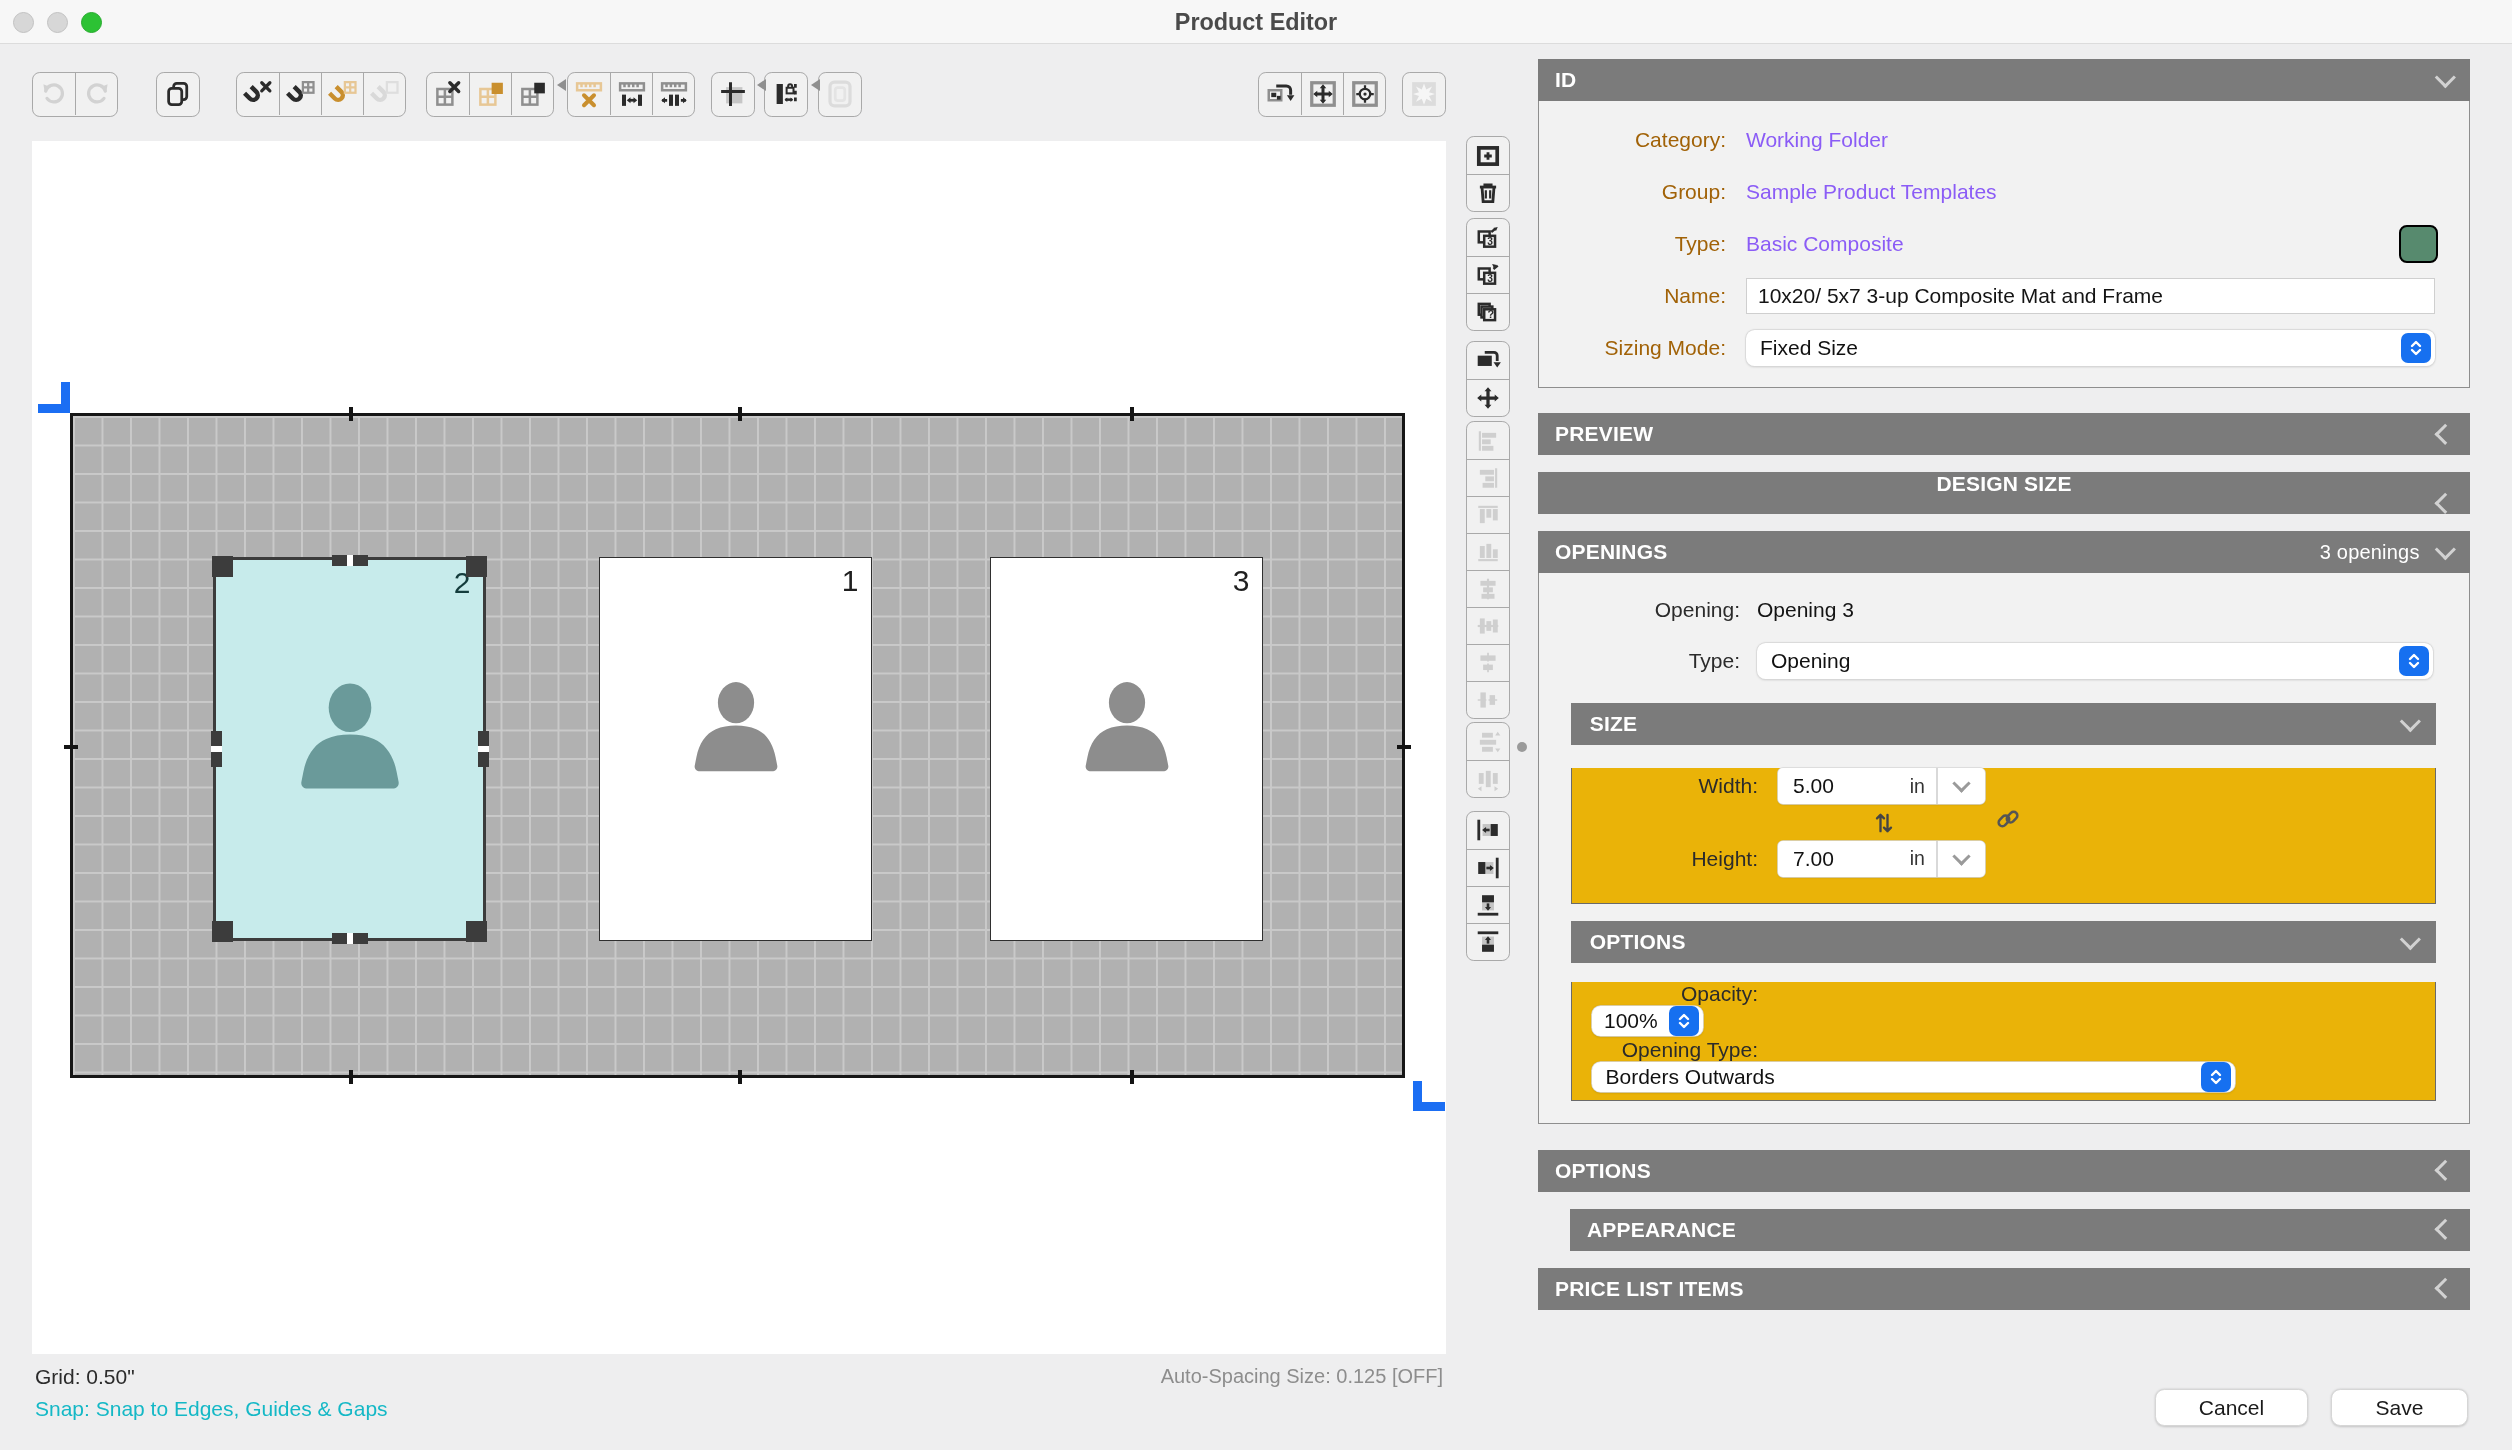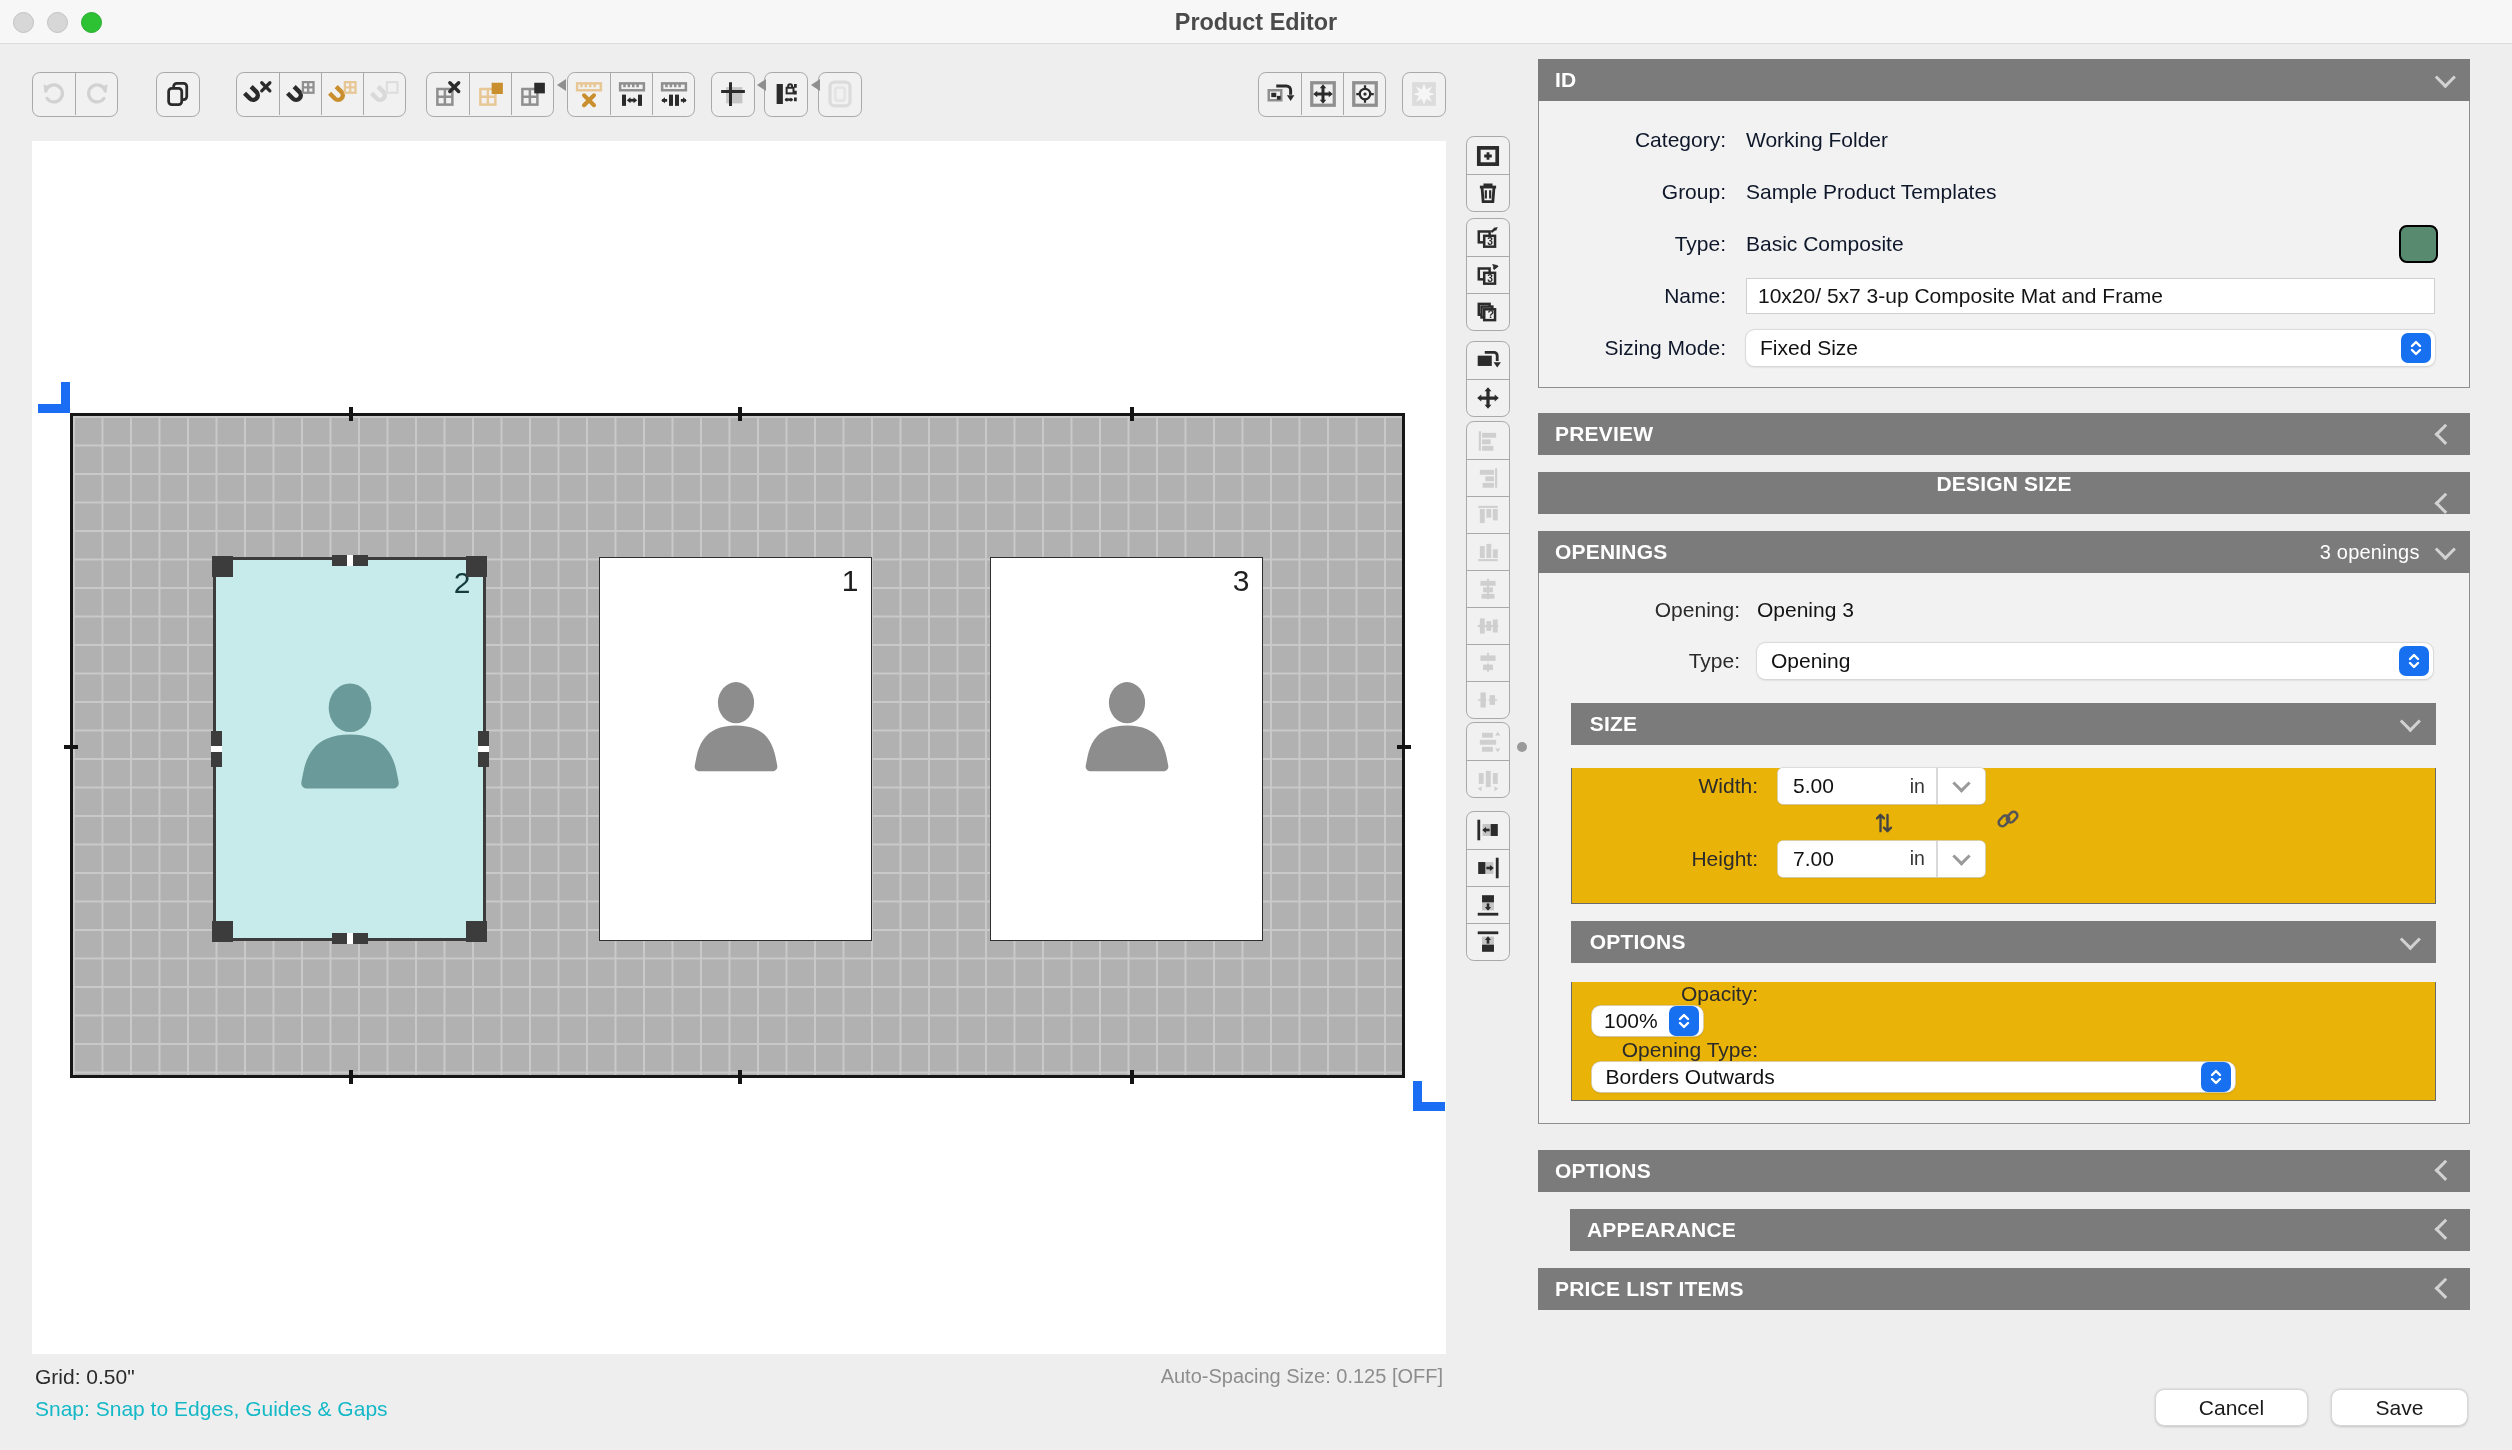--- a/index.html
+++ b/index.html
@@ -85,22 +85,22 @@
   .chev.down{transform:rotate(45deg);margin-top:-4.7px;}
   .chev.left{transform:rotate(135deg);}
   .phead .chev{margin-left:auto;}
   #p-preview{margin-top:25px;} #p-design{margin-top:17px;flex-direction:column;} #p-openings{margin-top:17px;}
   #p-options{margin-top:26px;} #p-appearance{margin-top:17px;margin-left:32px;} #p-price{margin-top:17px;}
   .badge{margin-left:auto;font-weight:400;font-size:20px;}
   .badge + .chev{margin-left:18.7px;}
 
   .idbody{height:287px;padding-top:13.3px;}
   .idrow{display:flex;align-items:center;height:52px;}
-  .idlabel{width:187px;text-align:right;font-size:21px;color:#0f172a;flex:none;}
-  .idval{margin-left:20px;font-size:21px;color:#0f172a;}
+  .idlabel{width:187px;text-align:right;font-size:21px;color:#a16207;flex:none;}
+  .idval{margin-left:20px;font-size:21px;color:#8b5cf6;}
   .swatch{margin-left:auto;margin-right:31px;width:35px;height:34px;border:2.3px solid #000;border-radius:7.8px;background:var(--swatch);cursor:pointer;}
   .name-input{flex:1;margin-left:20px;margin-right:34px;height:34px;border:0.8px solid #cfcfcf;background:#fff;
               font-size:21px;padding:0 11px;font-family:inherit;color:#141414;}
   .popup{height:36px;background:#fff;border-radius:8.6px;box-shadow:0 0 0 0.8px #d9d9d9,0 0.8px 2.3px rgba(0,0,0,.18);
          display:flex;align-items:center;padding:0 3.9px 0 14px;font-size:21px;color:#111;box-sizing:border-box;cursor:pointer;}
   .popup .ptext{white-space:nowrap;overflow:hidden;}
   .stepper{width:30px;height:30px;border-radius:7px;background:var(--accent);margin-left:auto;flex:none;
            display:flex;align-items:center;justify-content:center;}
   .stepper svg{width:20px;height:20px;}
   .popup.grow{flex:1;margin-left:20px;margin-right:34px;}

